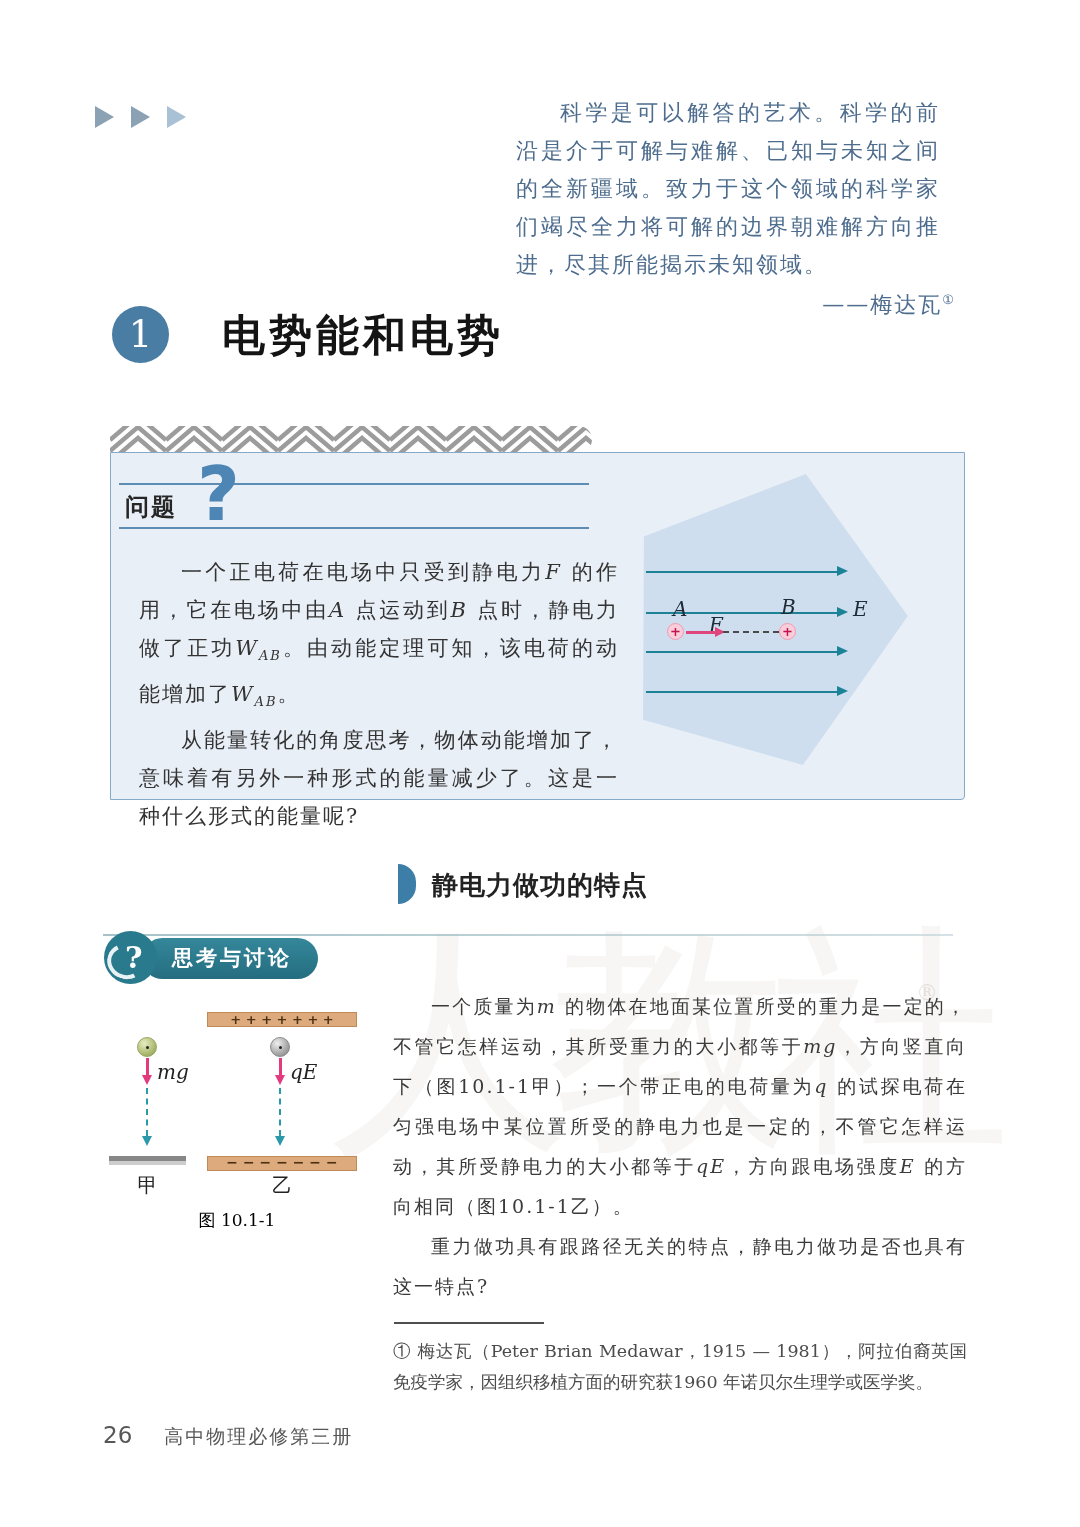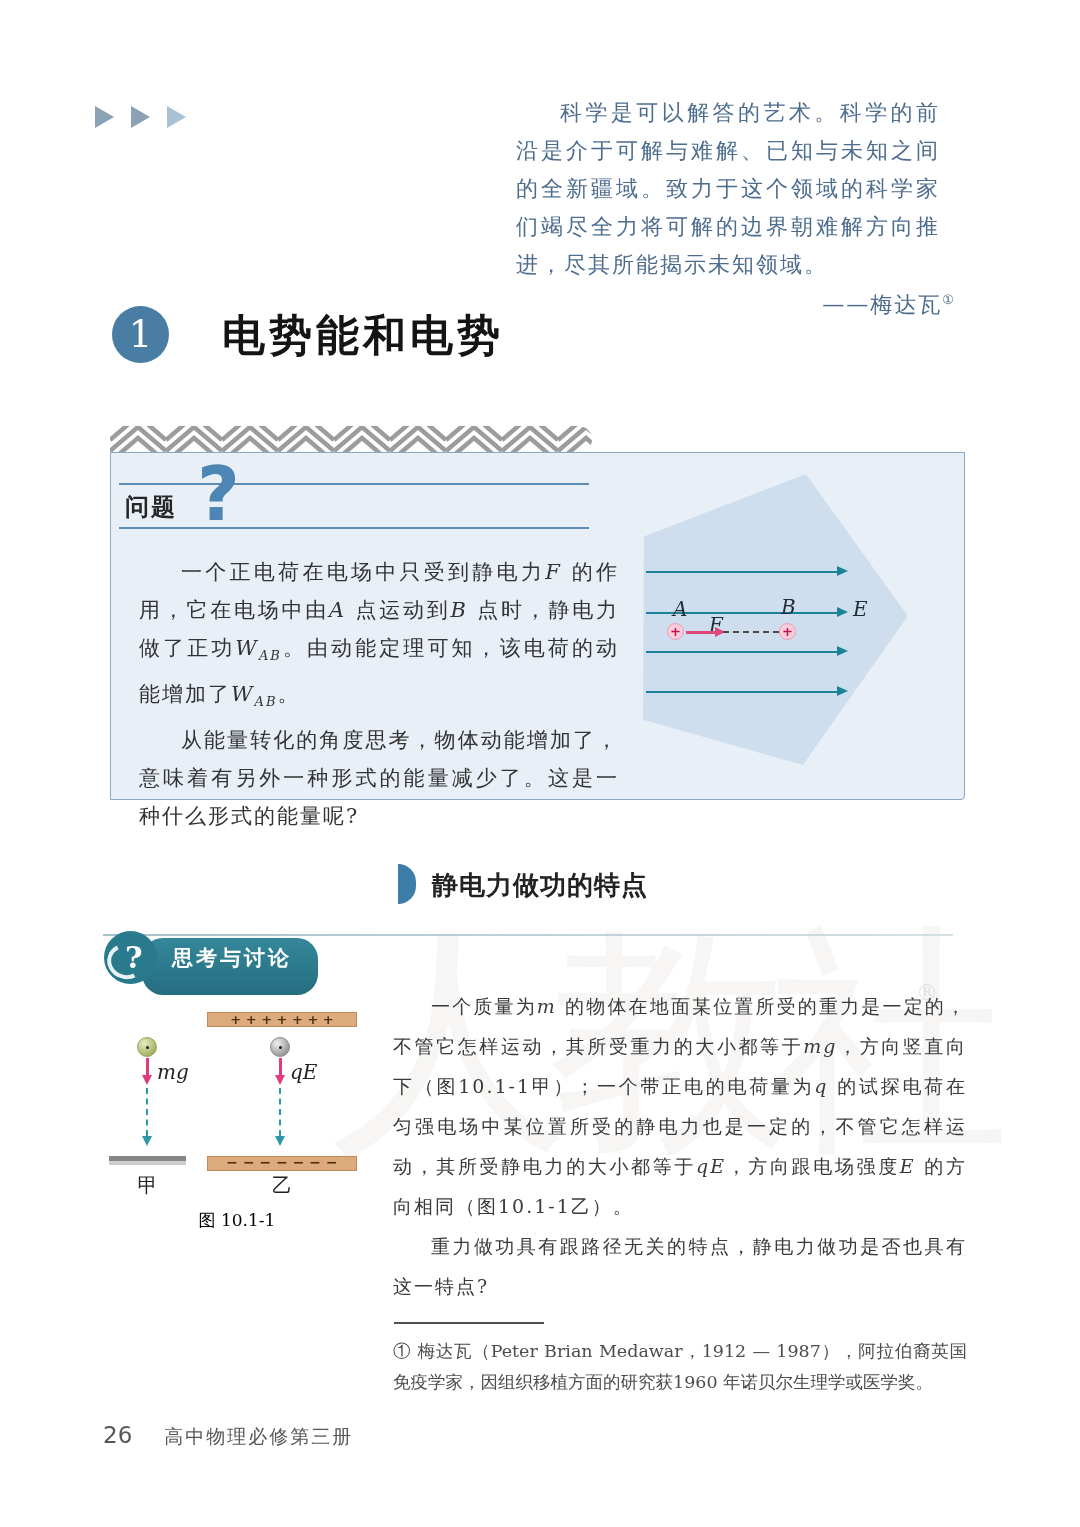--- a/index.html
+++ b/index.html
@@ -64,21 +64,21 @@
   .section-title{position:absolute;left:432px;top:868px;font-size:26px;font-weight:700;color:#222;
         font-family:"DejaVu Sans",sans-serif;letter-spacing:1px;}
 
   
   .think-divider{position:absolute;left:103px;top:934px;width:850px;height:2px;
         background:linear-gradient(to right,#7fa8b0,#c3d4d9);opacity:.7;}
   .badge-icon{position:absolute;left:104px;top:931px;width:53px;height:53px;border-radius:50%;background:#2a7a8d;z-index:2;}
   .badge-icon .q{position:absolute;left:21px;top:9px;color:#fff;font-size:30px;font-weight:700;}
   .badge-icon .swoosh{position:absolute;left:3px;top:13px;width:30px;height:27px;border:4px solid transparent;
         border-left-color:#e8f2f4;border-bottom-color:#e8f2f4;border-radius:50%;transform:rotate(18deg);}
-  .badge-pill{position:absolute;left:142px;top:938px;height:57px;line-height:41px;padding:0 26px 0 30px;
+  .badge-pill{position:absolute;left:142px;top:938px;height:41px;line-height:41px;padding:0 26px 0 30px;
         border-radius:21px;background:linear-gradient(#35879a,#256d80);color:#fff;font-size:21px;font-weight:700;
         font-family:"DejaVu Sans",sans-serif;letter-spacing:3px;z-index:1;}
 
   
   .plate{position:absolute;left:207px;width:150px;height:15px;background:#dcaa7c;border:1px solid #bf8a55;
         box-sizing:border-box;color:#4e3012;font-weight:700;text-align:center;
         font-family:"DejaVu Sans",sans-serif;overflow:hidden;}
   .plate-top{top:1012px;font-size:13px;line-height:13px;}
   .plate-bottom{top:1156px;font-size:14px;line-height:11px;}
   .ball{position:absolute;width:20px;height:20px;border-radius:50%;box-sizing:border-box;}
@@ -214,20 +214,20 @@
   <div class="fig-label fj">甲</div>
   <div class="fig-label fy">乙</div>
   <div class="fig-caption">图 10.1-1</div>
 
   <div class="body-text">
     <p>一个质量为<i>m</i> 的物体在地面某位置所受的重力是一定的，不管它怎样运动，其所受重力的大小都等于<i>mg</i>，方向竖直向下（图10.1-1甲）；一个带正电的电荷量为<i>q</i> 的试探电荷在匀强电场中某位置所受的静电力也是一定的，不管它怎样运动，其所受静电力的大小都等于<i>qE</i>，方向跟电场强度<i>E</i> 的方向相同（图10.1-1乙）。</p>
     <p>重力做功具有跟路径无关的特点，静电力做功是否也具有这一特点?</p>
   </div>
 
   <div class="footnote-divider"></div>
-  <div class="footnote">① 梅达瓦（Peter Brian Medawar，1912 — 1987），阿拉伯裔英国免疫学家，因组织移植方面的研究获1960 年诺贝尔生理学或医学奖。</div>
+  <div class="footnote">① 梅达瓦（Peter Brian Medawar，1915 — 1981），阿拉伯裔英国免疫学家，因组织移植方面的研究获1960 年诺贝尔生理学或医学奖。</div>
 
   <div class="footer">
     <span class="num">26</span>
     <span class="title">高中物理必修第三册</span>
   </div>
 
 </div>
 
 </body></html>

